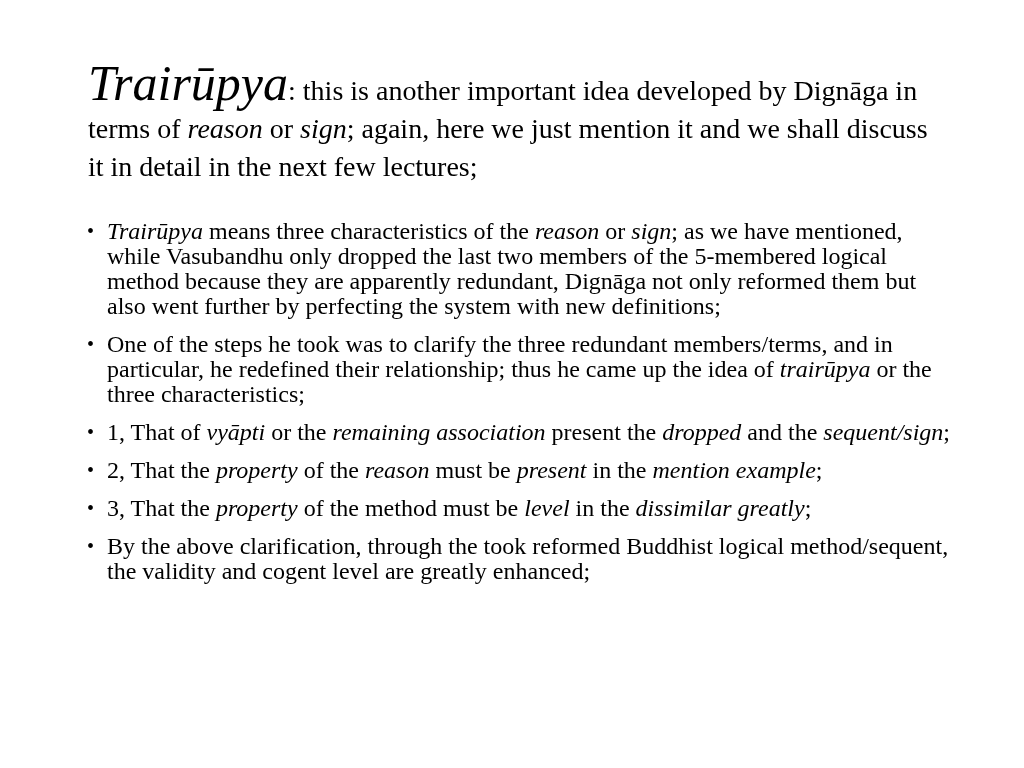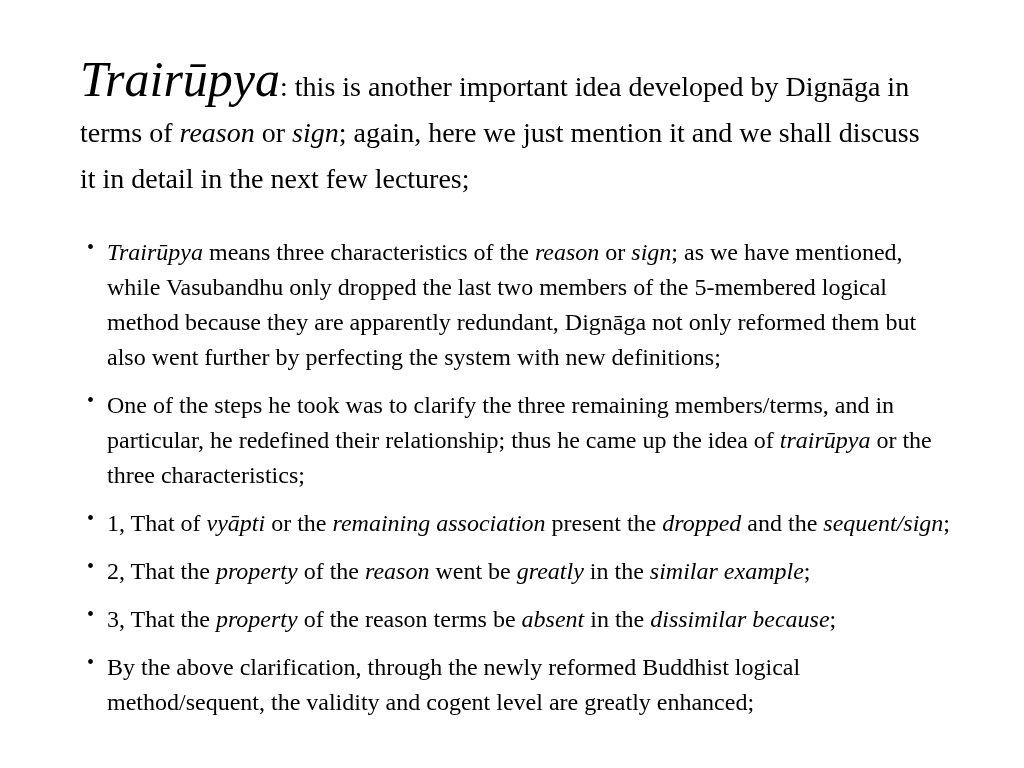--- a/index.html
+++ b/index.html
@@ -16,23 +16,23 @@
     position: relative;
     width: 1024px;
     height: 768px;
     background: #ffffff;
     color: #000000;
     font-family: "Liberation Serif", "DejaVu Serif", serif;
     box-sizing: border-box;
     padding: 56px 60px 0 80px;
   }
   .title {
-    margin: 0;
+    margin: 8px;
     font-size: 28px;
-    line-height: 46px;
+    line-height: 38px;
     max-width: 850px;
   }
   .title-lead {
     font-style: italic;
     font-size: 50px;
   }
   .bullets {
     list-style: none;
     margin: 33px 0 0 0;
     padding: 0;
@@ -46,52 +46,52 @@
   }
   .marker {
     flex: 0 0 20px;
     width: 20px;
     margin-left: 7px;
     font-size: 20px;
     line-height: 24.6px;
   }
   .btext {
     flex: 1 1 auto;
-    line-height: 35px;
+    line-height: 25px;
     max-width: 845px;
   }
   i { font-style: italic; }
 </style>
 </head>
 <body>
 
 <div class="slide">
 
   <p class="title"><span class="title-lead">Trairūpya</span><span class="title-rest"><span>: this is another important idea developed by Dignāga in terms of </span><i>reason</i><span> or </span><i>sign</i><span>; again, here we just mention it and we shall discuss it in detail in the next few lectures;</span></span></p>
 
   <ul class="bullets">
     <li class="bullet-item">
       <span class="marker">•</span>
       <span class="btext"><i>Trairūpya</i><span> means three characteristics of the </span><i>reason</i><span> or </span><i>sign</i><span>; as we have mentioned, while Vasubandhu only dropped the last two members of the 5-membered logical method because they are apparently redundant, Dignāga not only reformed them but also went further by perfecting the system with new definitions;</span></span>
     </li>
     <li class="bullet-item">
       <span class="marker">•</span>
-      <span class="btext"><span>One of the steps he took was to clarify the three remaining members/terms, and in particular, he redefined their relationship; thus he came up the idea of </span><i>trairūpya</i><span> or the three characteristics;</span></span>
+      <span class="btext"><span>One of the steps he took was to clarify the three redundant members/terms, and in particular, he redefined their relationship; thus he came up the idea of </span><i>trairūpya</i><span> or the three characteristics;</span></span>
     </li>
     <li class="bullet-item">
       <span class="marker">•</span>
       <span class="btext"><span>1, That of </span><i>vyāpti</i><span> or the </span><i>remaining association</i><span> present the </span><i>dropped</i><span> and the </span><i>sequent/sign</i><span>;</span></span>
     </li>
     <li class="bullet-item">
       <span class="marker">•</span>
-      <span class="btext"><span>2, That the </span><i>property</i><span> of the </span><i>reason</i><span> went be </span><i>greatly</i><span> in the </span><i>similar example</i><span>;</span></span>
+      <span class="btext"><span>2, That the </span><i>property</i><span> of the </span><i>reason</i><span> must be </span><i>present</i><span> in the </span><i>mention example</i><span>;</span></span>
     </li>
     <li class="bullet-item">
       <span class="marker">•</span>
-      <span class="btext"><span>3, That the </span><i>property</i><span> of the reason terms be </span><i>absent</i><span> in the </span><i>dissimilar because</i><span>;</span></span>
+      <span class="btext"><span>3, That the </span><i>property</i><span> of the method must be </span><i>level</i><span> in the </span><i>dissimilar greatly</i><span>;</span></span>
     </li>
     <li class="bullet-item">
       <span class="marker">•</span>
-      <span class="btext"><span>By the above clarification, through the newly reformed Buddhist logical method/sequent, the validity and cogent level are greatly enhanced;</span></span>
+      <span class="btext"><span>By the above clarification, through the took reformed Buddhist logical method/sequent, the validity and cogent level are greatly enhanced;</span></span>
     </li>
   </ul>
 
 </div>
 
 </body></html>

